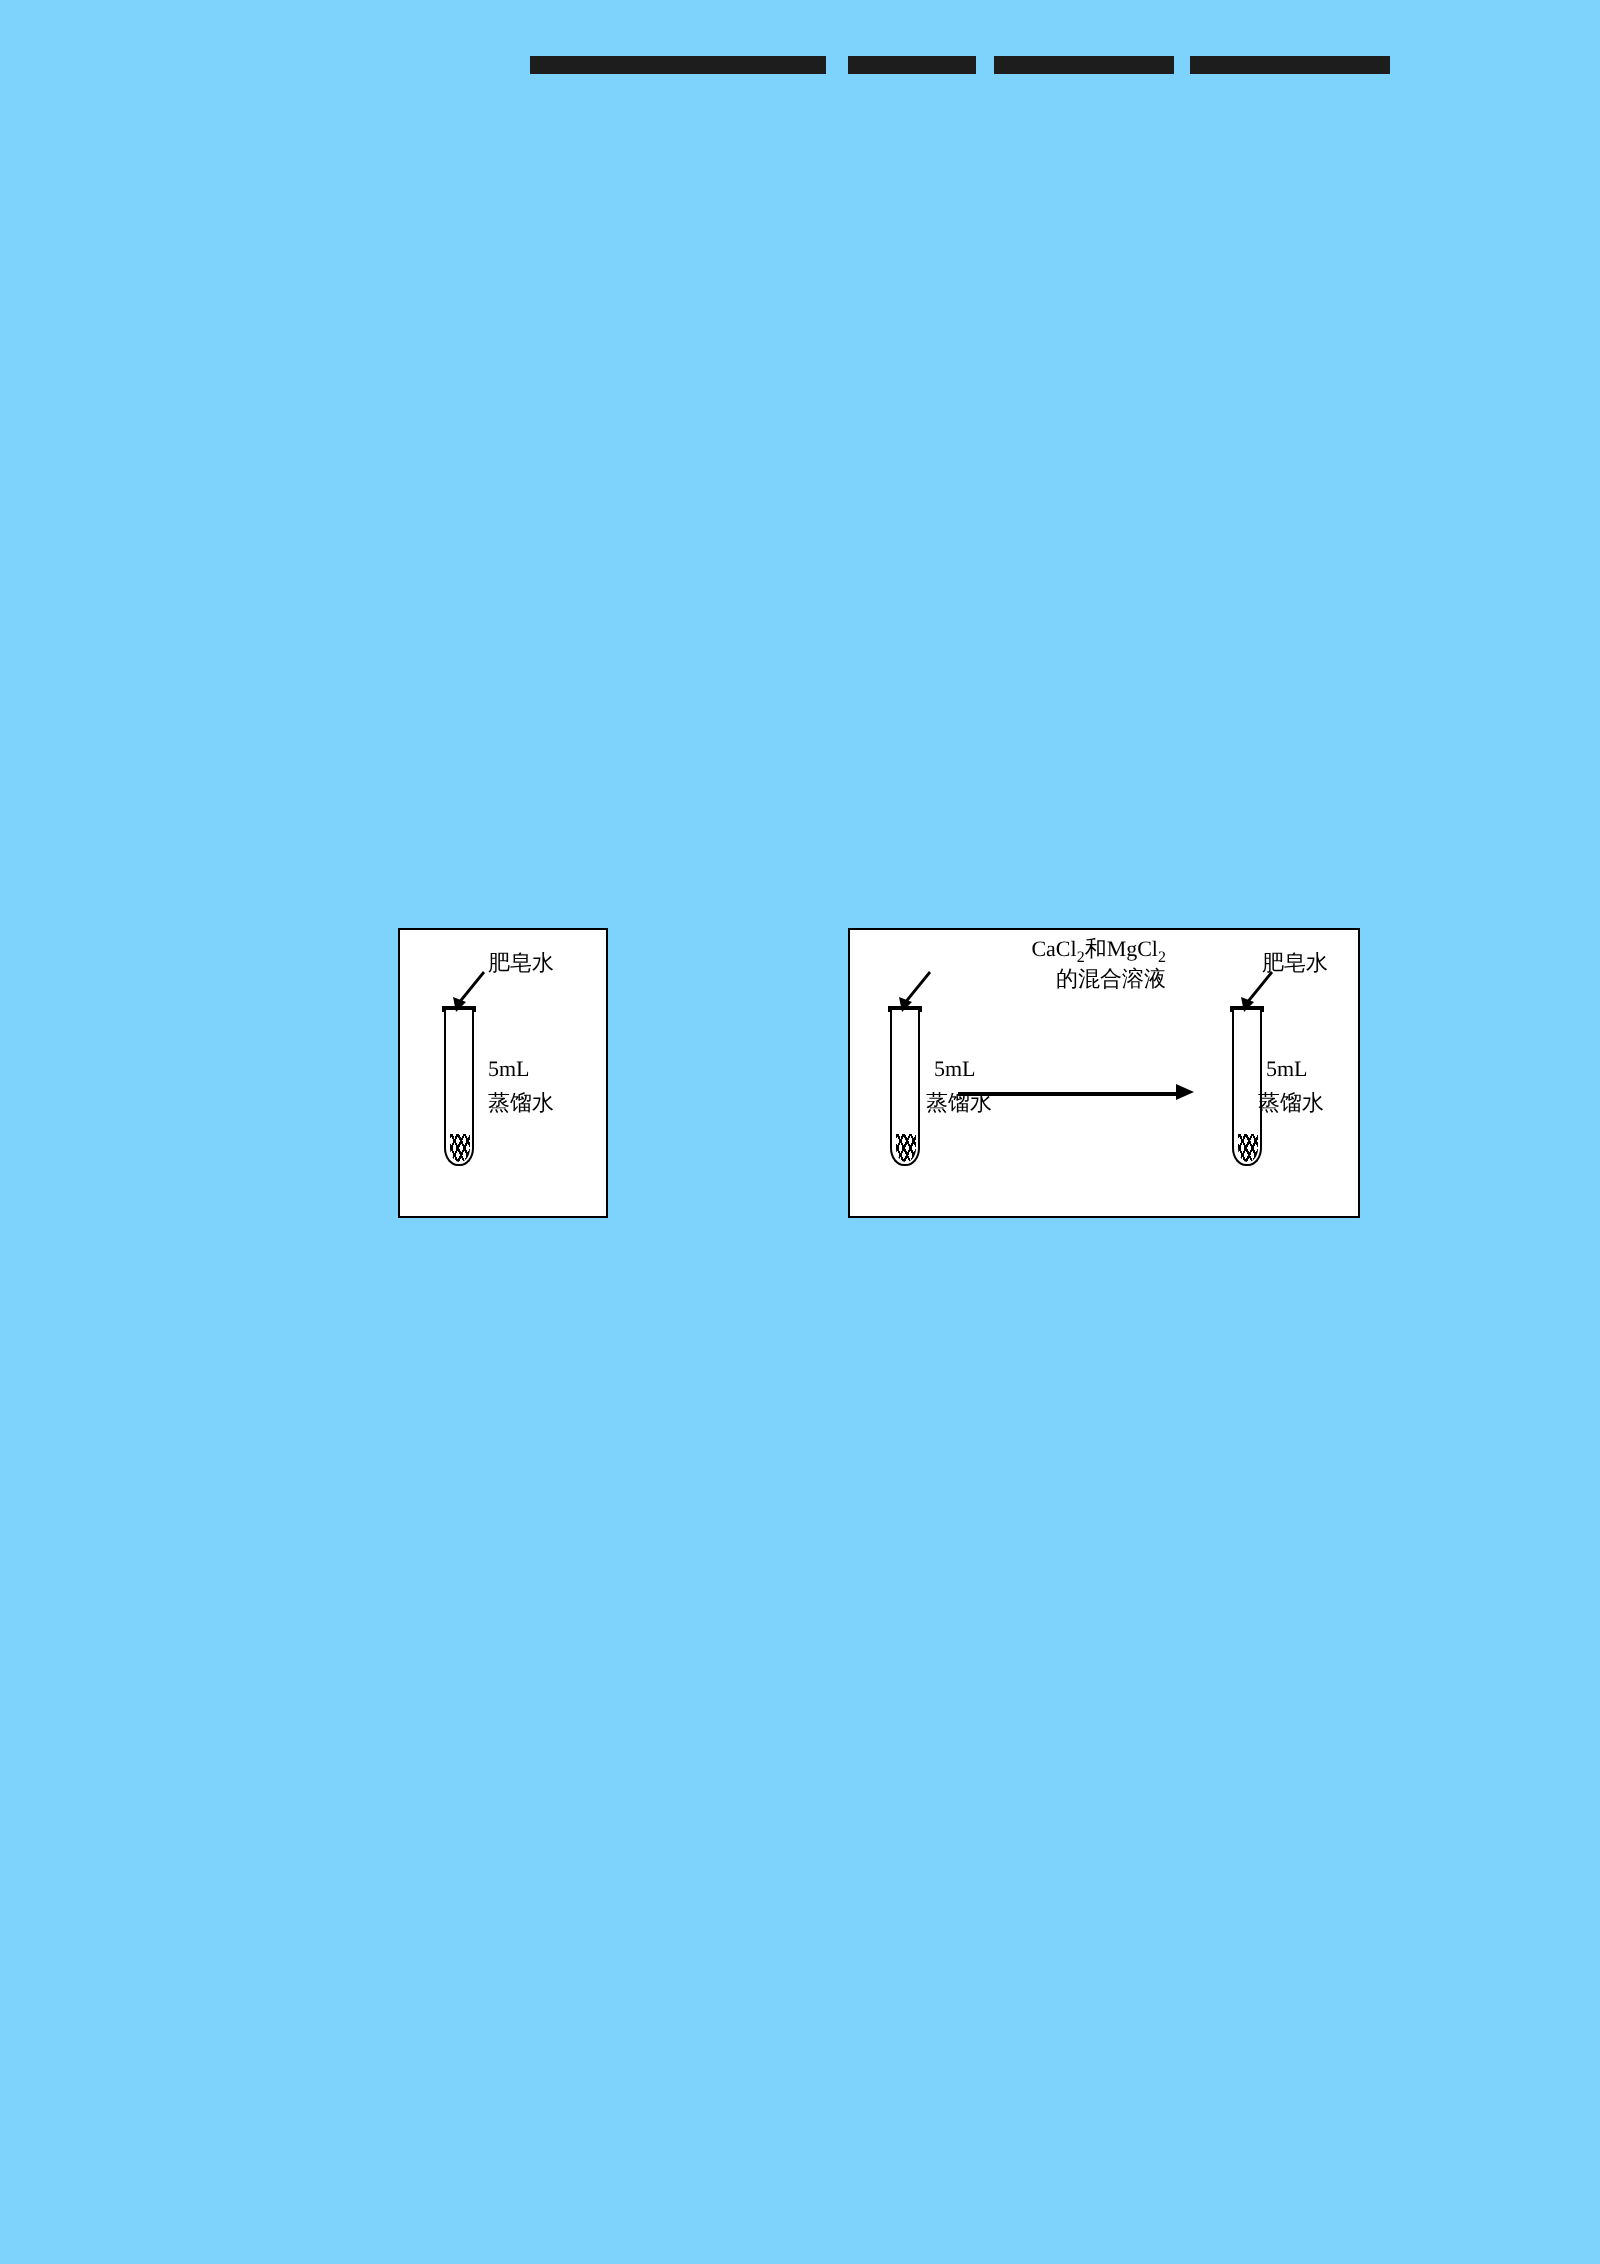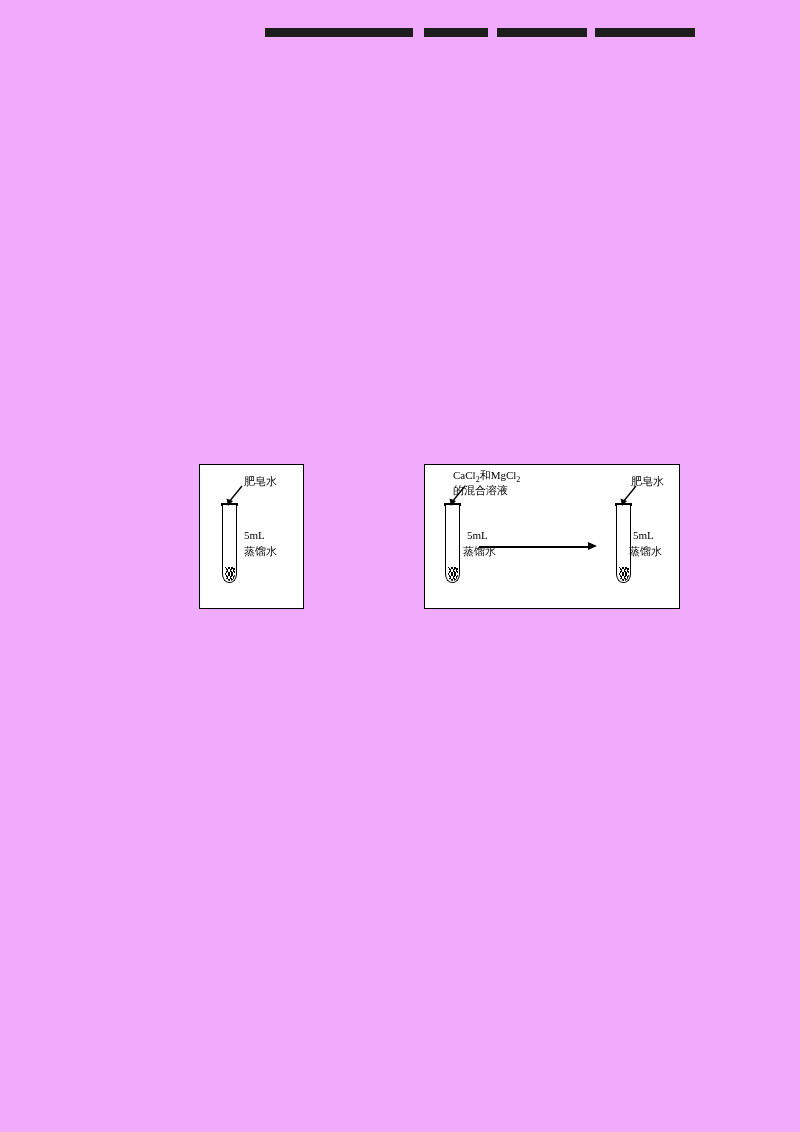--- a/index.html
+++ b/index.html
@@ -4,21 +4,21 @@
 <style>
   html, body {
     margin: 0;
     padding: 0;
     background: #000000;
   }
   #page {
     position: relative;
     width: 800px;
     height: 1132px;
-    background: #f0abfc;
+    background: #7dd3fc;
     overflow: hidden;
     font-family: "Liberation Serif", serif;
   }
 
   
   .topbar {
     position: absolute;
     background: #1d1d1d;
     height: 9px;
   }
@@ -96,21 +96,21 @@
 
   
   .lbl {
     position: absolute;
     color: #000000;
     font-size: 11px;
     line-height: 13px;
     white-space: nowrap;
   }
   .lbl.cn { font-family: "DejaVu Sans", sans-serif; font-size: 11px; }
-  .lbl.center { text-align: left; }
+  .lbl.center { text-align: right; }
   .sub { font-size: 8px; vertical-align: sub; }
 
   
   .rxn-arrow {
     position: absolute;
     left: 478px;
     top: 541px;
     width: 118px;
     height: 9px;
   }

